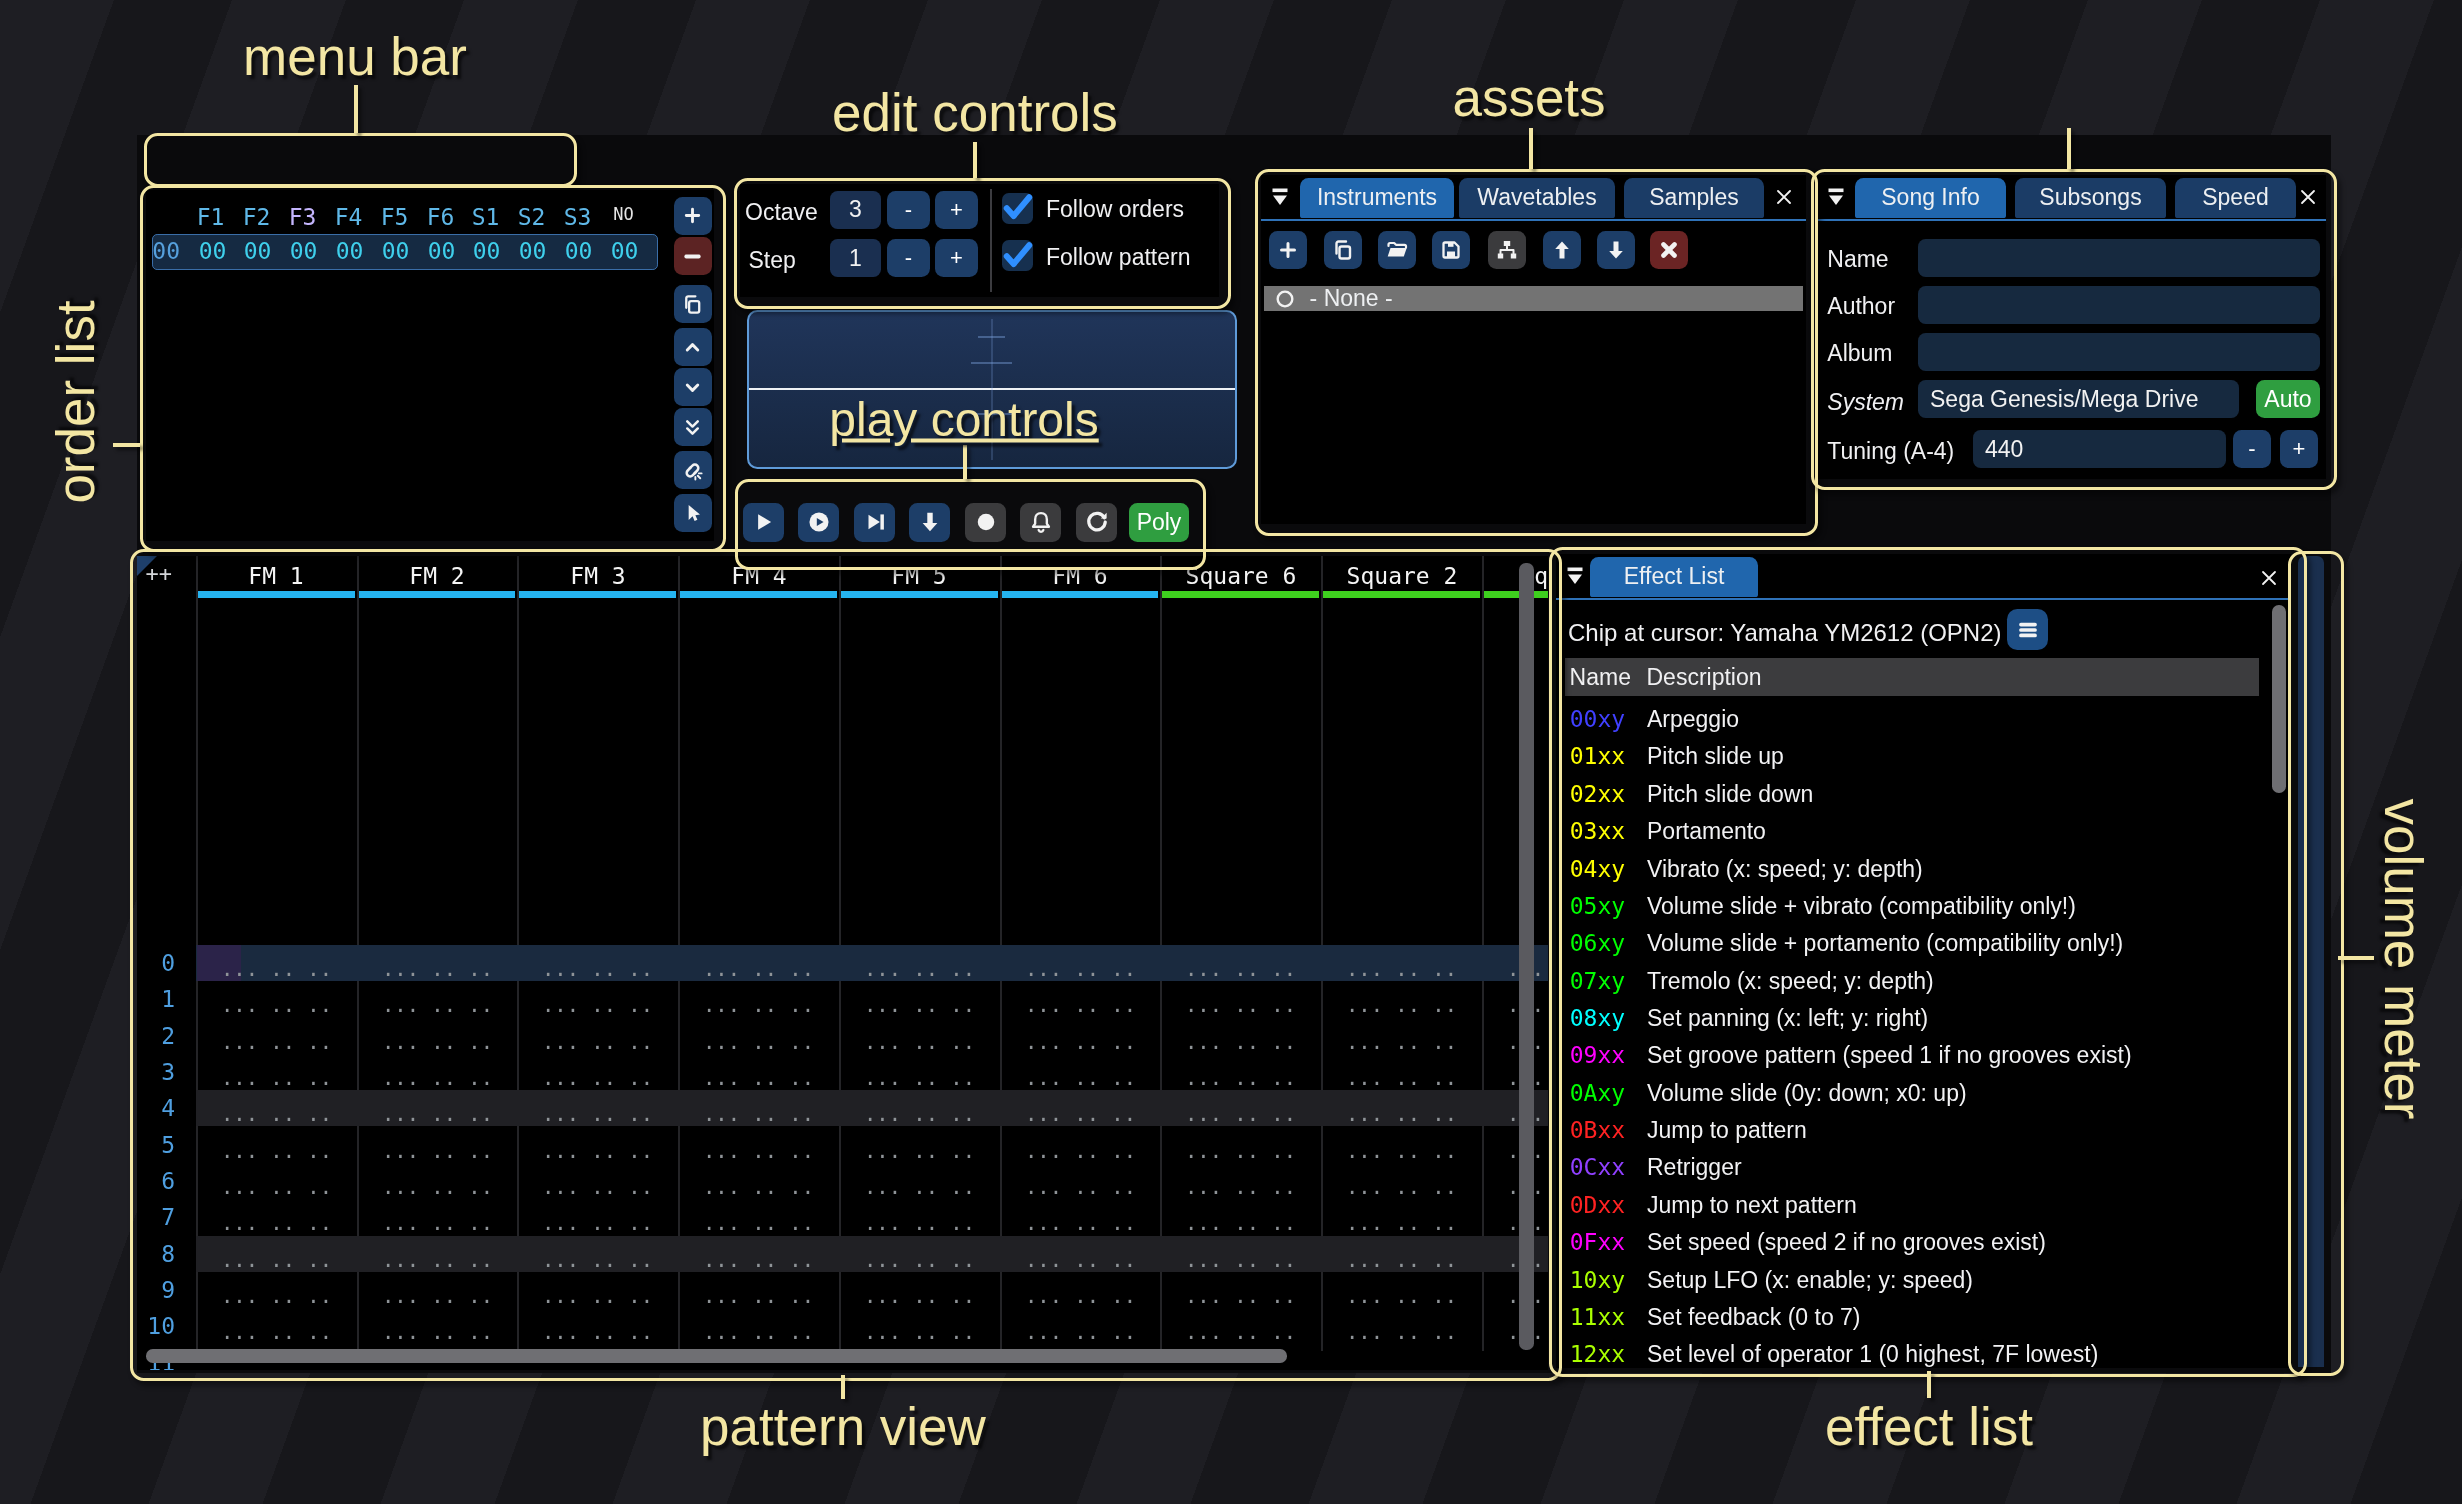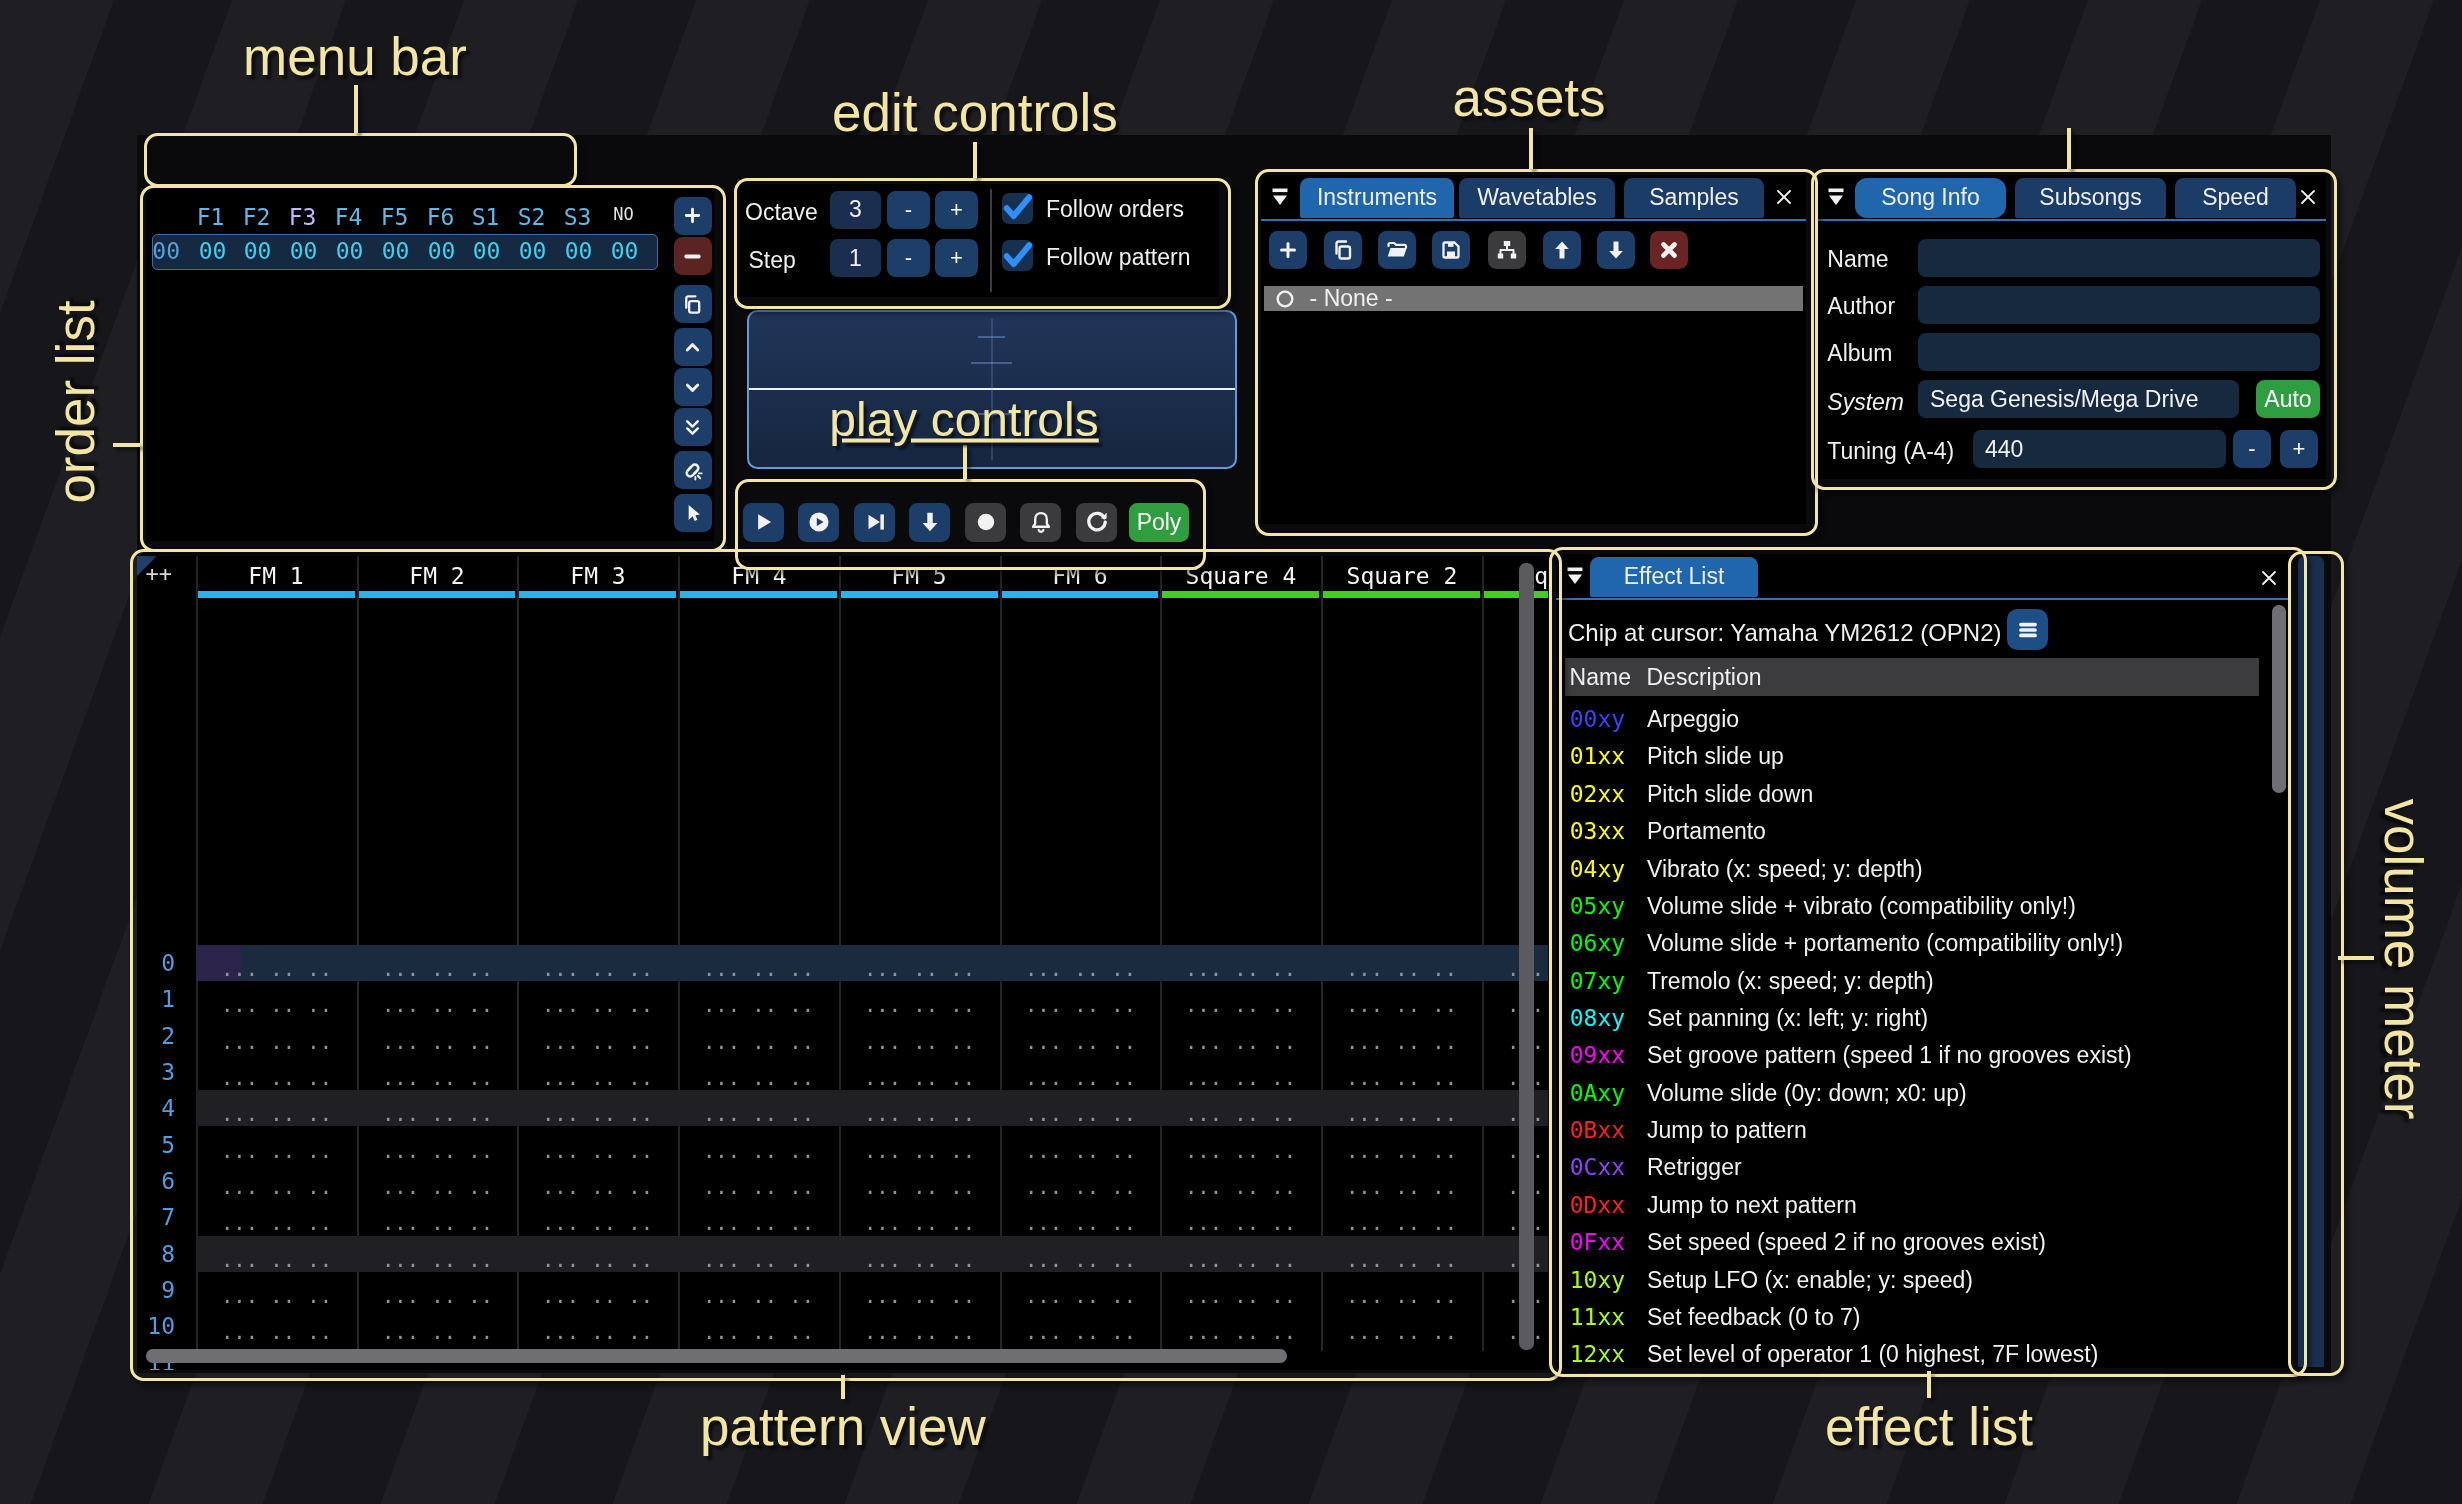--- a/index.html
+++ b/index.html
@@ -284,21 +284,21 @@
     </div>
 
     <div class="win" id="song-win" style="left:1680px;top:40px;width:509px;height:304px;">
       <div class="tabbar">
         <span class="cbtn" style="position:absolute;left:6.8px;top:10.3px;">
             <svg viewBox="0 0 24 24" width="24" height="24" fill="none" stroke="#f2f2f2" stroke-width="3" stroke-linecap="round" stroke-linejoin="round">
               <rect x="4.5" y="3.5" width="15" height="3.6" fill="#f2f2f2" stroke="none"></rect>
               <path d="M5 10.5h14L12 20z" fill="#f2f2f2" stroke="none"></path>
             </svg>
           </span>
-        <span id="song-tabs"><div class="tab active" style="left:38px;width:151px;border-radius:12px;">Song Info</div><div class="tab" style="left:198px;width:151px;">Subsongs</div><div class="tab" style="left:358px;width:121px;">Speed</div></span>
+        <span id="song-tabs"><div class="tab active" style="left:38px;width:151px;">Song Info</div><div class="tab" style="left:198px;width:151px;">Subsongs</div><div class="tab" style="left:358px;width:121px;">Speed</div></span>
         <span class="cbtn closeslot" style="position:absolute;left:479px;top:10.3px;">
             <svg viewBox="0 0 24 24" width="24" height="24" fill="none" stroke="#f2f2f2" stroke-width="3" stroke-linecap="round" stroke-linejoin="round">
               <path d="M6 6l12 12M18 6 6 18" stroke-width="1.8"></path>
             </svg>
           </span>
         <div class="tabline"></div>
       </div>
       <div id="song-fields">
           <div class="lbl" style="left:10.3px;top:71px;">Name</div>
           <div class="input" style="left:101px;top:64px;width:402px;height:38px;"></div>
@@ -325,21 +325,21 @@
           <div class="mono" style="position:absolute;left:300px;top:6.8px;transform:translateX(-50%);font-size:23px;color:#f4f4f4;">FM 2</div>
           <div style="position:absolute;left:221px;top:35px;width:157px;height:6.8px;background:#25b4f0;"></div>
           <div class="mono" style="position:absolute;left:461px;top:6.8px;transform:translateX(-50%);font-size:23px;color:#f4f4f4;">FM 3</div>
           <div style="position:absolute;left:382px;top:35px;width:157px;height:6.8px;background:#25b4f0;"></div>
           <div class="mono" style="position:absolute;left:622px;top:6.8px;transform:translateX(-50%);font-size:23px;color:#f4f4f4;">FM 4</div>
           <div style="position:absolute;left:543px;top:35px;width:157px;height:6.8px;background:#25b4f0;"></div>
           <div class="mono" style="position:absolute;left:782px;top:6.8px;transform:translateX(-50%);font-size:23px;color:#f4f4f4;">FM 5</div>
           <div style="position:absolute;left:704px;top:35px;width:157px;height:6.8px;background:#25b4f0;"></div>
           <div class="mono" style="position:absolute;left:943px;top:6.8px;transform:translateX(-50%);font-size:23px;color:#f4f4f4;">FM 6</div>
           <div style="position:absolute;left:864px;top:35px;width:157px;height:6.8px;background:#25b4f0;"></div>
-          <div class="mono" style="position:absolute;left:1104px;top:6.8px;transform:translateX(-50%);font-size:23px;color:#f4f4f4;">Square 4</div>
+          <div class="mono" style="position:absolute;left:1104px;top:6.8px;transform:translateX(-50%);font-size:23px;color:#f4f4f4;">Square 6</div>
           <div style="position:absolute;left:1025px;top:35px;width:157px;height:6.8px;background:#3ed01e;"></div>
           <div class="mono" style="position:absolute;left:1265px;top:6.8px;transform:translateX(-50%);font-size:23px;color:#f4f4f4;">Square 2</div>
           <div style="position:absolute;left:1186px;top:35px;width:157px;height:6.8px;background:#3ed01e;"></div>
           <div class="mono" style="position:absolute;left:1425px;top:6.8px;transform:translateX(-50%);font-size:23px;color:#f4f4f4;">Square 3</div>
           <div style="position:absolute;left:1347px;top:35px;width:157px;height:6.8px;background:#3ed01e;"></div>
           <div style="position:absolute;left:59px;top:0;width:1.7px;height:795px;background:#242427;"></div>
           <div style="position:absolute;left:220px;top:0;width:1.7px;height:795px;background:#242427;"></div>
           <div style="position:absolute;left:380px;top:0;width:1.7px;height:795px;background:#242427;"></div>
           <div style="position:absolute;left:541px;top:0;width:1.7px;height:795px;background:#242427;"></div>
           <div style="position:absolute;left:702px;top:0;width:1.7px;height:795px;background:#242427;"></div>

